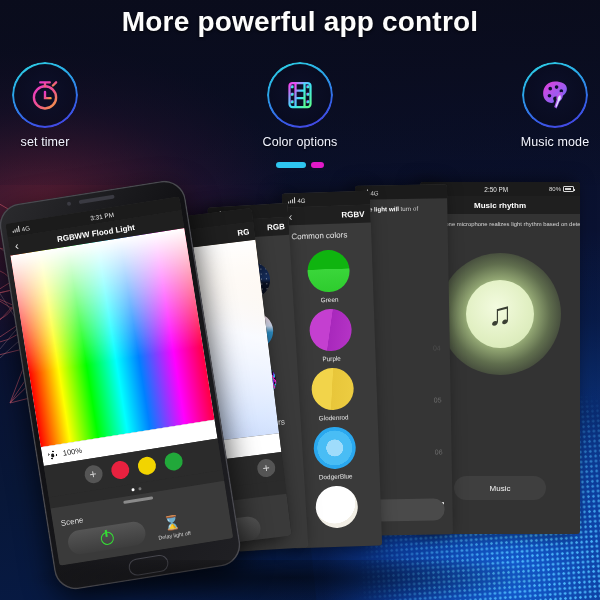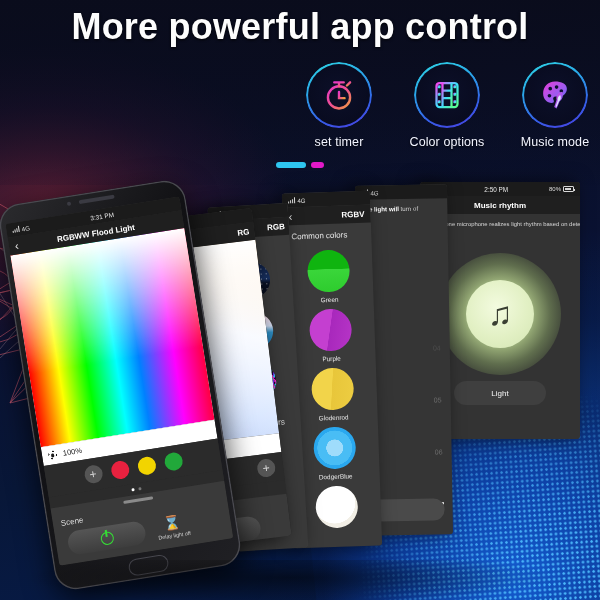--- a/index.html
+++ b/index.html
@@ -25,25 +25,25 @@
       transform:rotate(-4deg);
   }
   .blue-blob { position:absolute; right:-40px; bottom:-60px; width:330px; height:260px;
       background:radial-gradient(ellipse at 60% 70%, rgba(20,95,215,.95) 0%, rgba(14,70,180,.75) 38%, rgba(8,38,110,.25) 68%, transparent 85%);
       transform:rotate(-6deg); }
   .top-sheen { position:absolute; left:0; top:0; width:100%; height:185px;
       background:linear-gradient(180deg, rgba(10,12,28,.92) 0%, rgba(9,12,32,.55) 55%, rgba(6,12,38,.1) 100%); }
 
   
   .headline { position:absolute; top:6px; left:0; width:100%; text-align:center;
-      font-size:36px; font-weight:bold; color:#fdfdfd; letter-spacing:.2px;
+      font-size:28px; font-weight:bold; color:#fdfdfd; letter-spacing:.2px;
       text-shadow:0 1px 3px rgba(0,0,0,.85); }
 
   .feature-row { position:absolute; top:62px; left:0; width:100%;
-      display:flex; justify-content:flex-end; gap:18px; }
+      display:flex; justify-content:space-between; gap:18px; }
   .feature { width:90px; display:flex; flex-direction:column; align-items:center; }
   .f-circle { width:66px; height:66px; border-radius:50%; position:relative;
       display:flex; align-items:center; justify-content:center;
       background:
         radial-gradient(circle at 50% 45%, rgba(12,16,42,.9) 0%, rgba(8,10,30,.7) 70%, rgba(8,10,30,0) 100%); }
   .f-circle::before { content:""; position:absolute; inset:0; border-radius:50%;
       padding:1.6px;
       background:linear-gradient(160deg,#2fd8e4 0%, #2aa8e8 35%, #3560e8 70%, #4a3ce0 100%);
       -webkit-mask:linear-gradient(#000 0 0) content-box, linear-gradient(#000 0 0);
       -webkit-mask-composite:xor; mask-composite:exclude; }
@@ -175,21 +175,21 @@
   .timer-note b { color:#fff; }
   .picker { position:absolute; right:8px; top:120px; display:flex;
       flex-direction:column; align-items:center; gap:5px; }
   .picker span { font-size:7px; color:#6d6d6d;margin-top:40px; }
   .picker span.sel { color:#f2f2f2; font-size:9px; font-weight:bold; }
   .picker span.fade { color:#4d4d4d; }
   .timer-btn { position:absolute; left:8px; right:8px; bottom:14px; height:22px;
       border-radius:11px; background:#4a4a4a; }
 
   
-  #phone6 { left:420px; top:2px; width:160px; height:257px;
+  #phone6 { left:420px; top:2px; width:160px; height:352px;
       background:#333; border-radius:3px; }
   .music-desc { color:#d8d8d8; font-size:5.9px; padding:7px 7px 0 7px;
       line-height:1.35; white-space:nowrap; overflow:hidden; }
   .halo-wrap { display:flex; align-items:center; justify-content:center; margin-top:24px; }
   .halo { width:122px;height:122px;border-radius:50%;
       background:radial-gradient(circle, rgba(232,246,200,1) 0%, rgba(206,232,170,.95) 26%,
                  rgba(172,198,132,.75) 42%, rgba(140,168,104,.5) 58%, rgba(110,134,82,.3) 72%,
                  rgba(78,96,62,.14) 85%, rgba(60,74,52,0) 100%);
       display:flex; align-items:center; justify-content:center; }
   .halo-inner { width:68px;height:68px;border-radius:50%;
@@ -338,21 +338,21 @@
       </div>
       <div class="music-desc">Cell phone microphone realizes light rhythm based on detected music</div>
       <div class="halo-wrap">
         <div class="halo">
           <div class="halo-inner">
             <span class="note-glyph">♫</span>
           </div>
         </div>
       </div>
       <div class="cancel-wrap">
-        <div class="cancel-btn">Light</div>
+        <div class="cancel-btn">Music</div>
       </div>
     </div>
 
     <div class="card" id="phone5">
       <div class="statusbar">
         <div class="sb-left">
           <span class="sig">
               <i></i>
               <i></i>
               <i></i>

